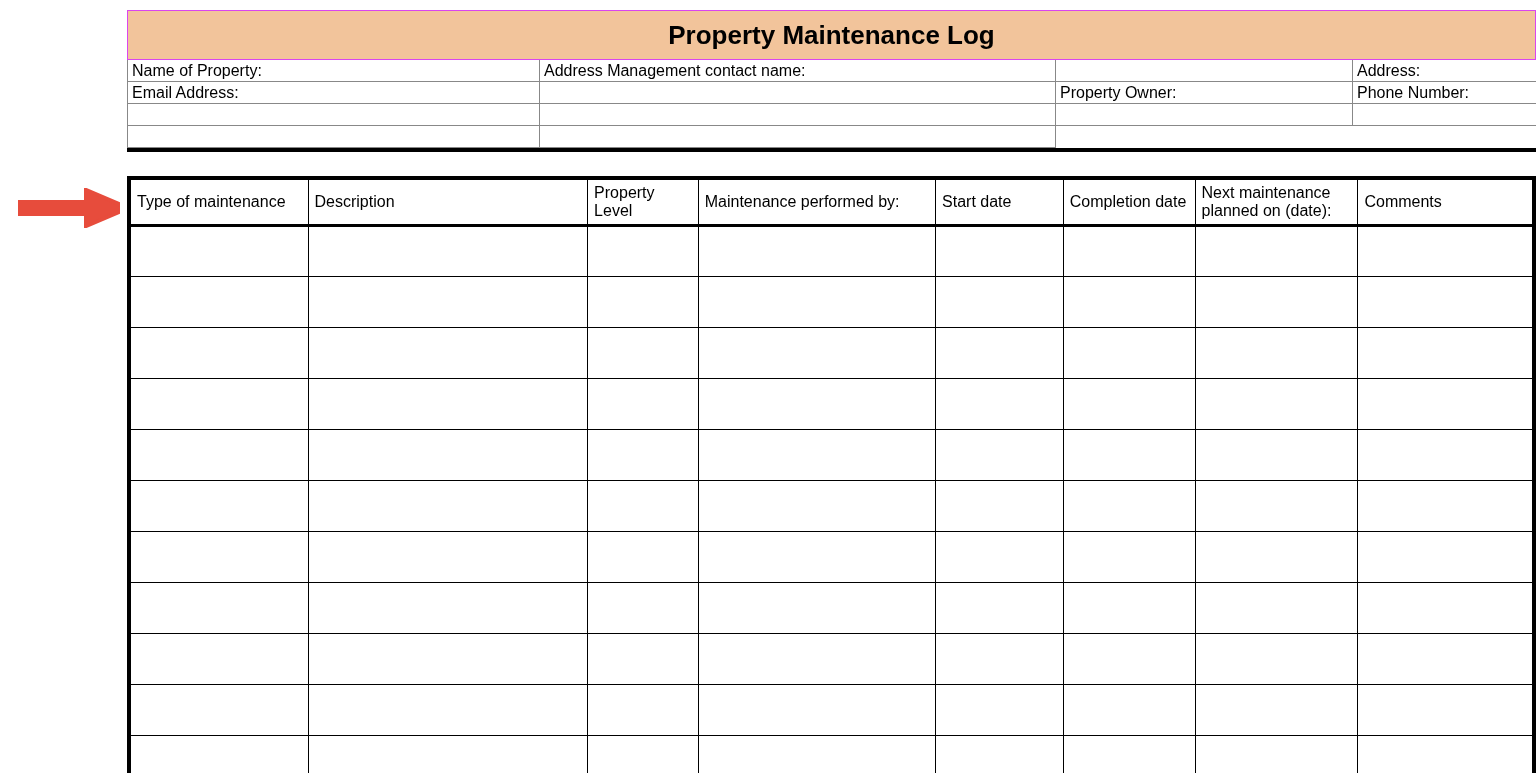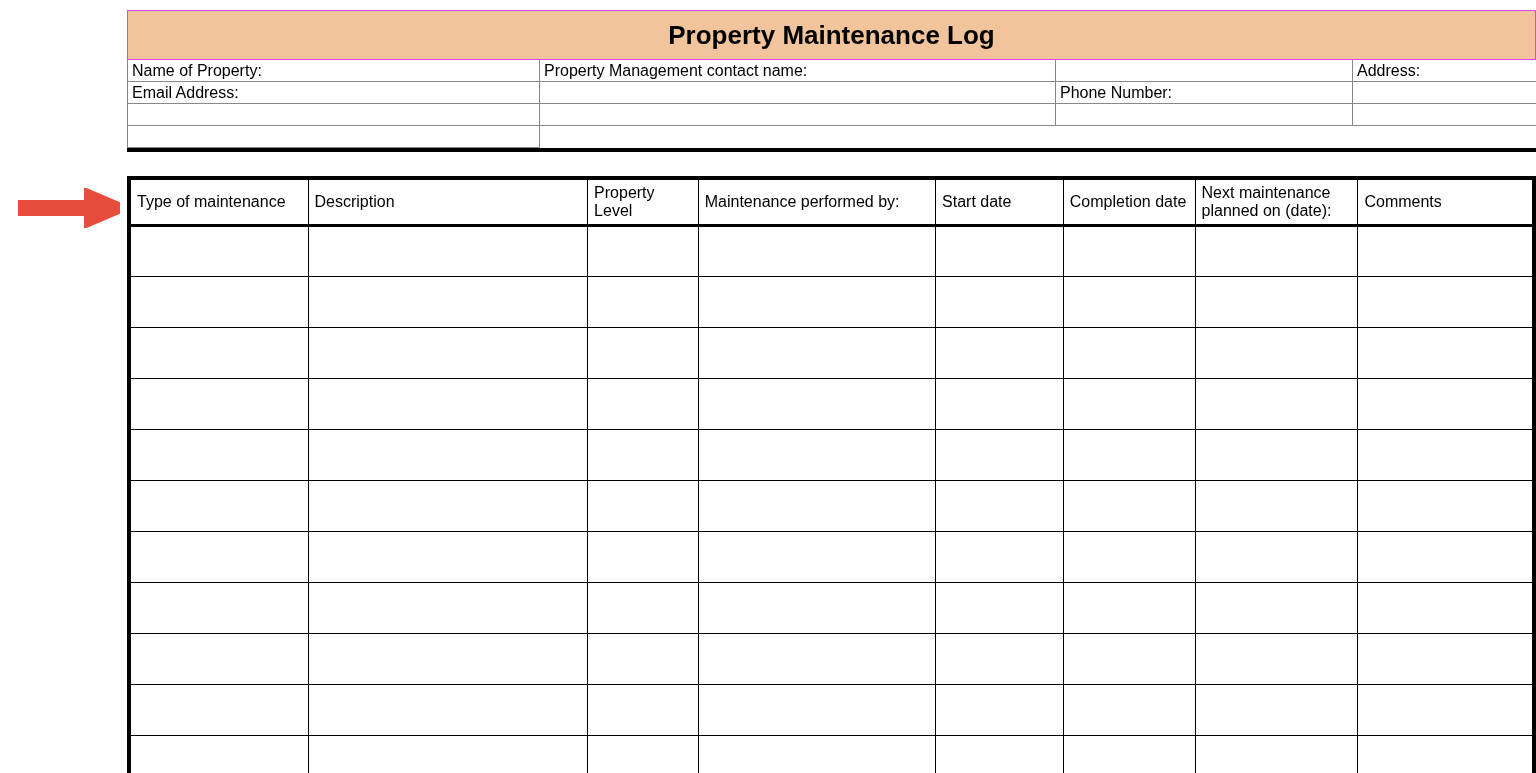--- a/index.html
+++ b/index.html
@@ -105,27 +105,28 @@
   </svg>
 </div>
 
 <div class="container">
   <div class="title-bar">
     <span class="title-text">Property Maintenance Log</span>
   </div>
 
   <div class="info-grid">
     <div class="info-cell">Name of Property:</div>
-    <div class="info-cell">Property Management contact name:</div>
+    <div class="info-cell">Address Management contact name:</div>
     <div class="info-cell"></div>
 
     <div class="info-cell">Address:</div>
     <div class="info-cell">Email Address:</div>
     <div class="info-cell"></div>
 
+    <div class="info-cell">Property Owner:</div>
     <div class="info-cell">Phone Number:</div>
     <div class="info-cell"></div>
     <div class="info-cell"></div>
 
     <div class="info-cell"></div>
     <div class="info-cell"></div>
     <div class="info-cell"></div>
     <div class="info-cell"></div>
   </div>
 

